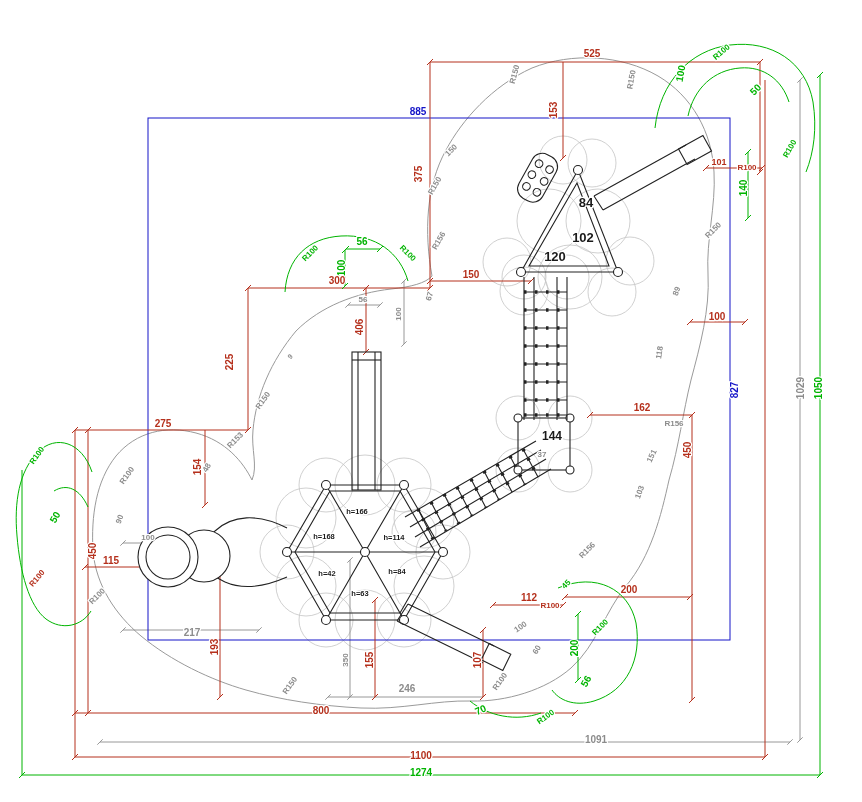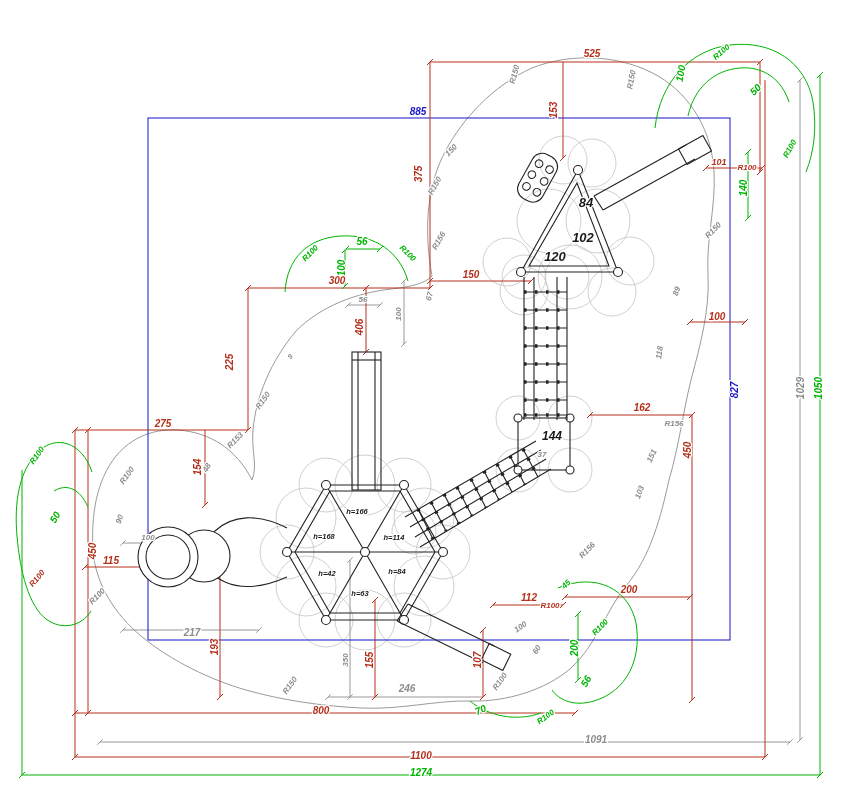--- a/index.html
+++ b/index.html
@@ -1,16 +1,16 @@
 <!DOCTYPE html>
 <html><head>
 <meta charset="utf-8">
 <style>
   html,body{margin:0;padding:0;background:#ffffff;}
-  #stage{width:862px;height:802px;position:relative;background:#fff;overflow:hidden;font-style:italic;}
+  #stage{width:862px;height:802px;position:relative;background:#fff;overflow:hidden;}
   svg{display:block;}
   #labels-layer text{
     font-family:"Liberation Sans","DejaVu Sans",sans-serif;
     paint-order:stroke;
     stroke:#ffffff;
     stroke-width:2.4px;
     stroke-linejoin:round;
     font-weight:bold;
   }
 </style>

